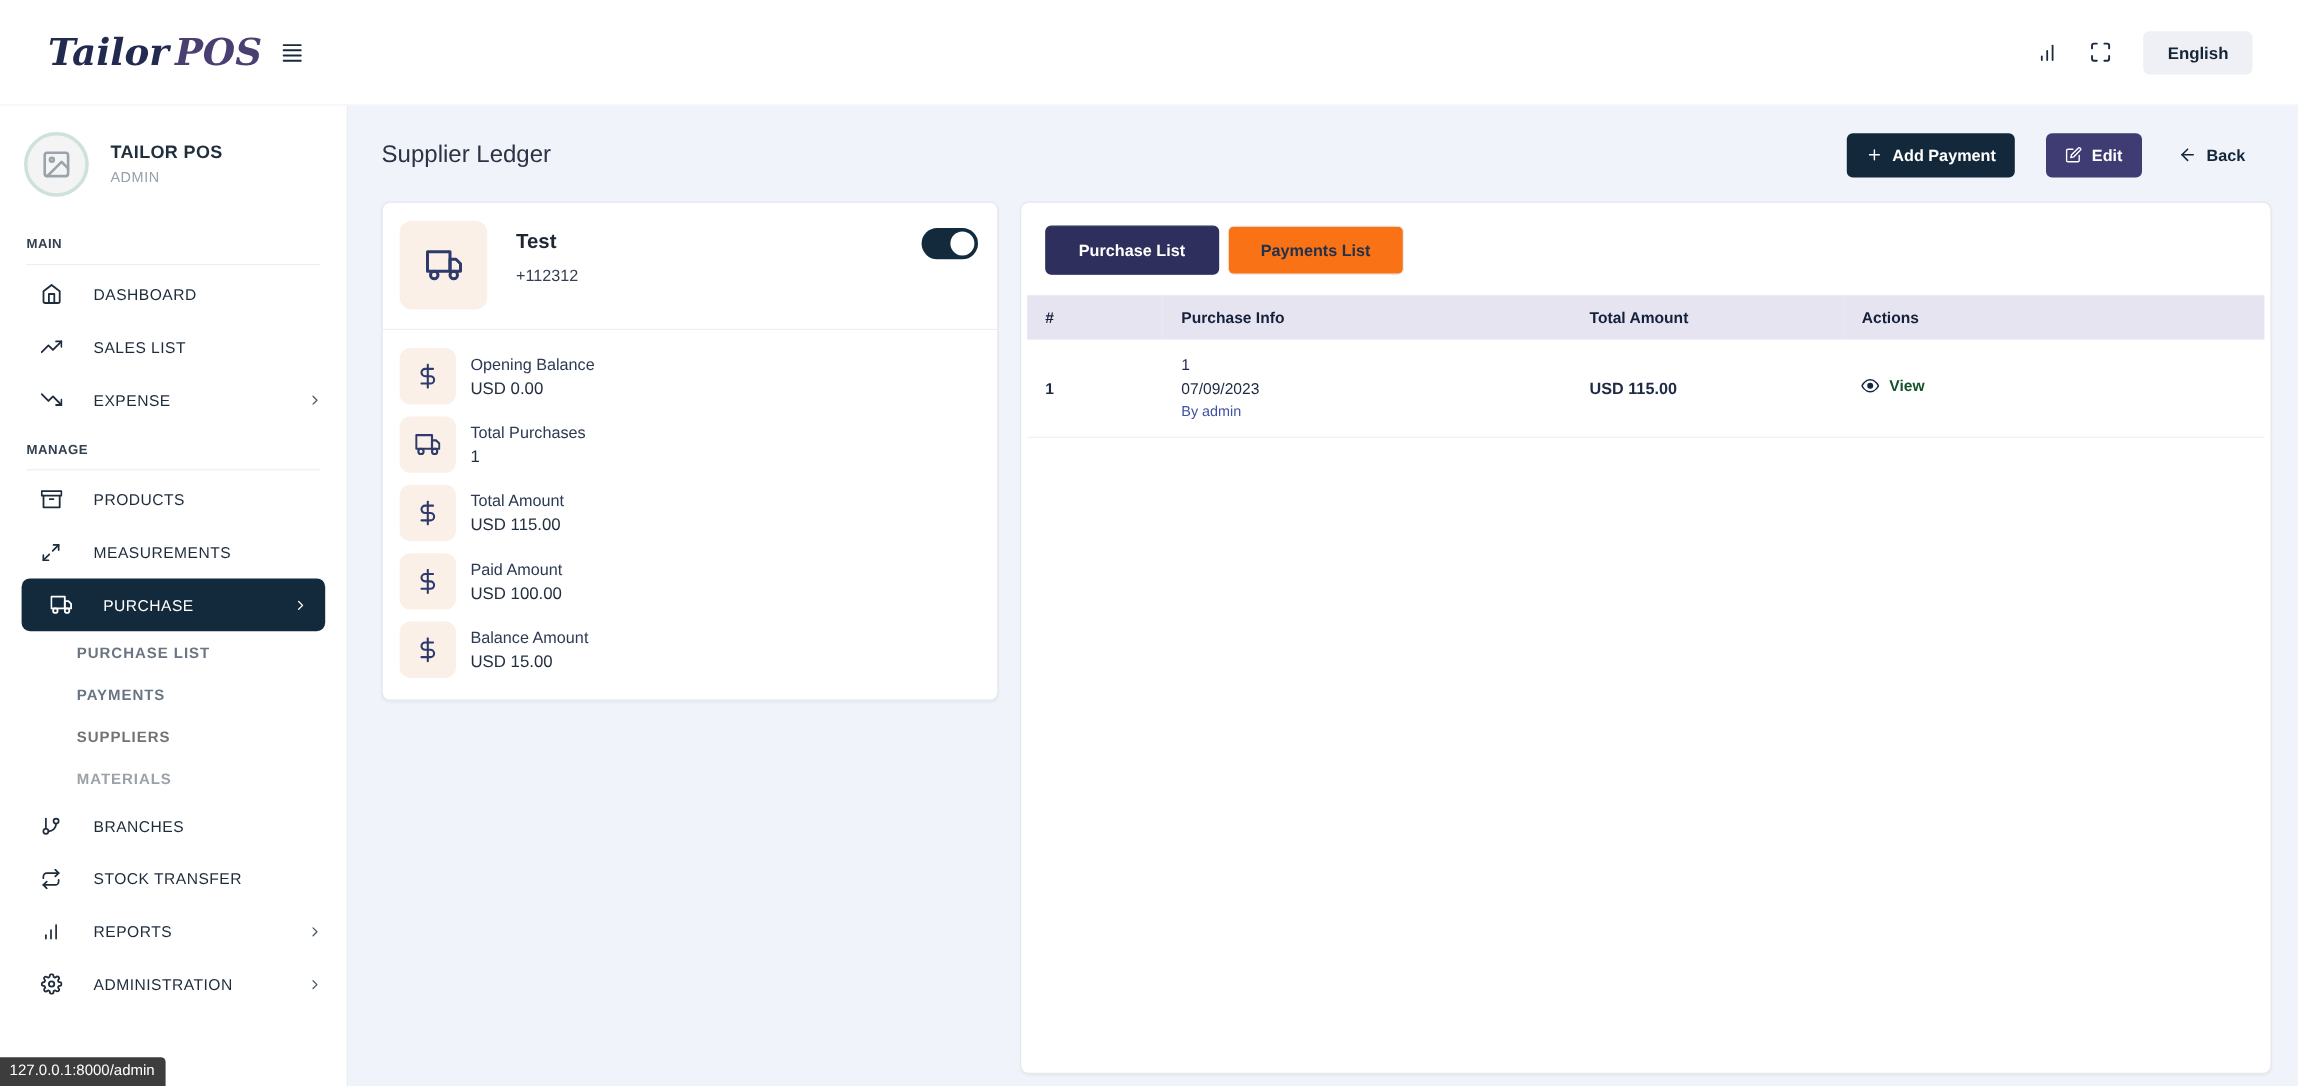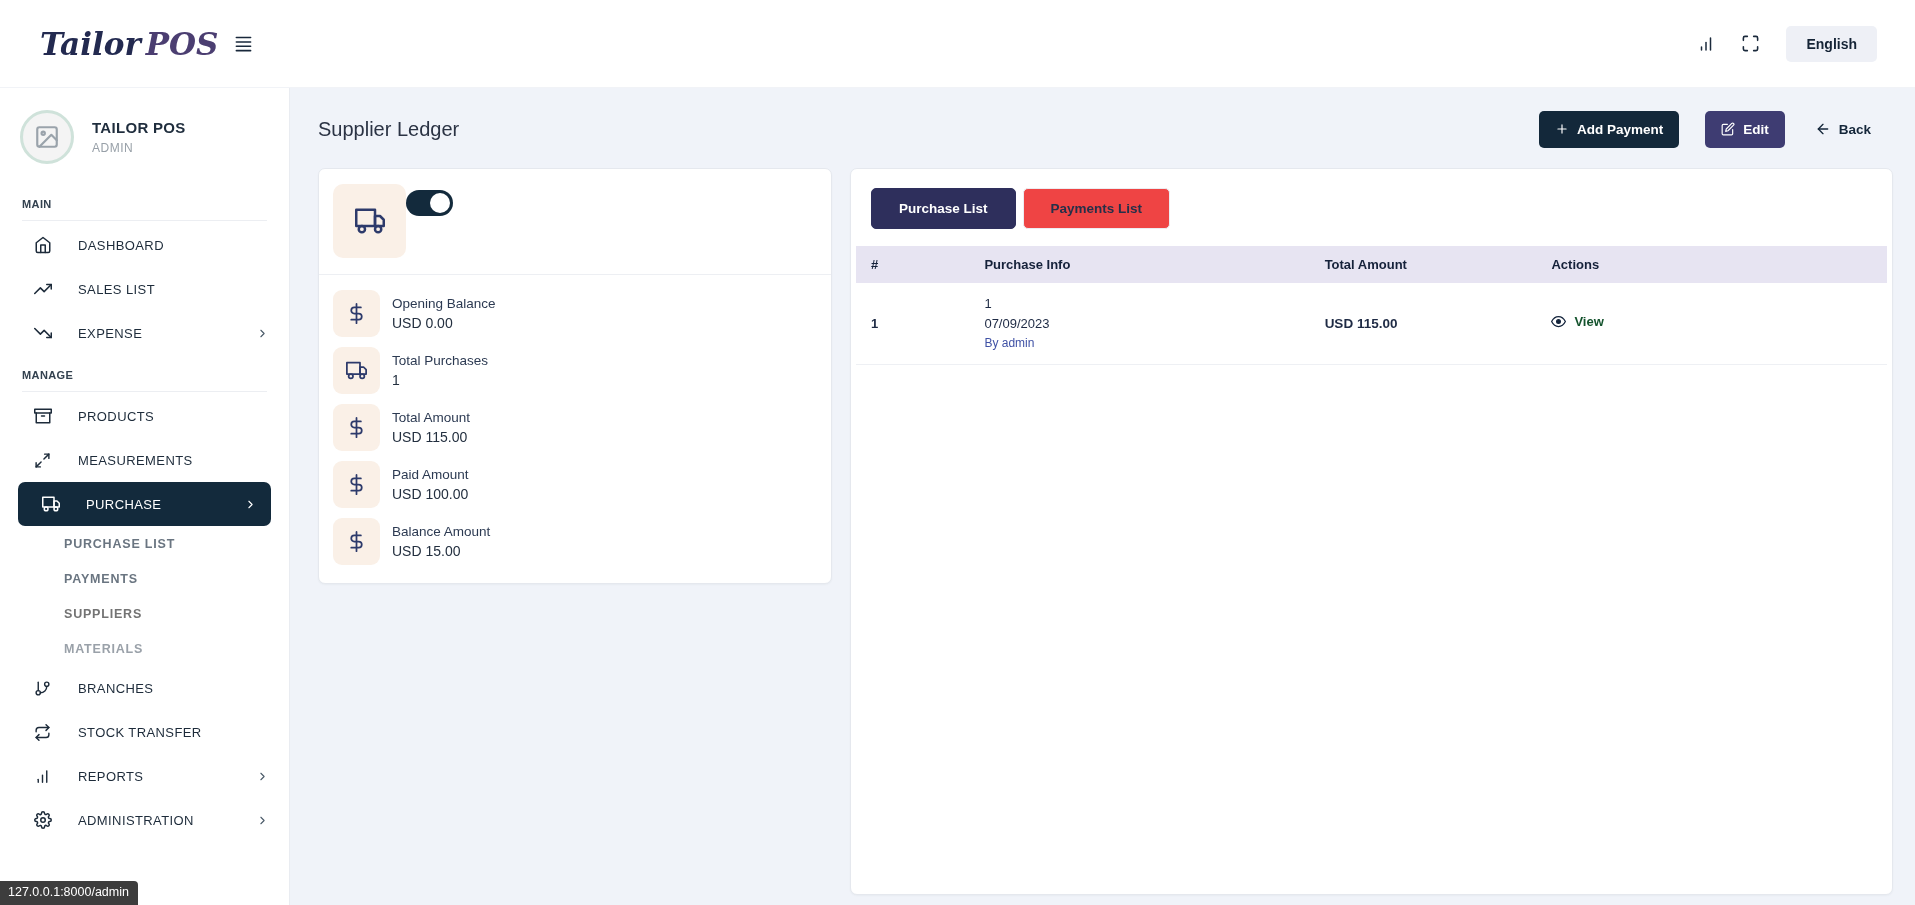--- a/index.html
+++ b/index.html
@@ -95,21 +95,21 @@
   .stats { padding:15px 16px 18px 14px; }
   .stat-row { display:flex; align-items:center; margin-bottom:10px; }
   .tile-sm { width:47px; height:47px; border-radius:9px; }
   .stat-text { margin-left:12px; }
   .stat-label { font-size:13.5px; color:#2c3a52; }
   .stat-value { font-size:14px; color:#232f3f; margin-top:4px; }
 
   .right-card { flex:1; height:727px; overflow:hidden; }
   .tabs { display:flex; gap:7px; padding:19px 20px 0 20px; }
   .tab { border-radius:5px; font-size:13.5px; font-weight:bold; padding:12px 27px; cursor:pointer;
-         background:#ef4444; border:1px solid #ececf1; color:#253049; }
+         background:#f97316; border:1px solid #ececf1; color:#253049; }
   .tab.active { background:#2e2f5c; border-color:#2e2f5c; color:#ffffff; }
 
   .table-wrap { margin:17px 5px 0 5px; }
   table { width:100%; border-collapse:collapse; }
   th { background:#e7e4f2; text-align:left; font-size:13px; color:#15213a; padding:11px 15px; font-weight:bold; }
   th.c1 { width:11%; } th.c2 { width:33%; } th.c3 { width:22%; } th.c4 { width:34%; }
   td { padding:11px 15px; border-bottom:1px solid #eef0f4; vertical-align:middle; font-size:13px; color:#1e2a44; }
   .cell-num { font-weight:bold; }
   .info-line { line-height:1.55; }
   .info-by { color:#3f51a5; font-size:12px; }
@@ -341,20 +341,24 @@
     <div class="card left-card">
       <div class="supplier-head">
         <span class="tile tile-lg">
           <svg class="ic" width="30" height="30" viewBox="0 0 24 24">
               <rect x="1" y="3" width="15" height="13"></rect>
               <polygon points="16 8 20 8 23 11 23 16 16 16 16 8"></polygon>
               <circle cx="5.5" cy="18.5" r="2.5"></circle>
               <circle cx="18.5" cy="18.5" r="2.5"></circle>
             </svg>
         </span>
+        <div class="supplier-meta">
+          <div class="supplier-name">Test</div>
+          <div class="supplier-phone">+112312</div>
+        </div>
         <div class="toggle">
             <span class="knob"></span>
           </div>
       </div>
       <hr class="card-divider">
       <div class="stats">
 
         <div class="stat-row">
           <span class="tile tile-sm">
             <svg class="ic" width="21" height="21" viewBox="0 0 24 24">

